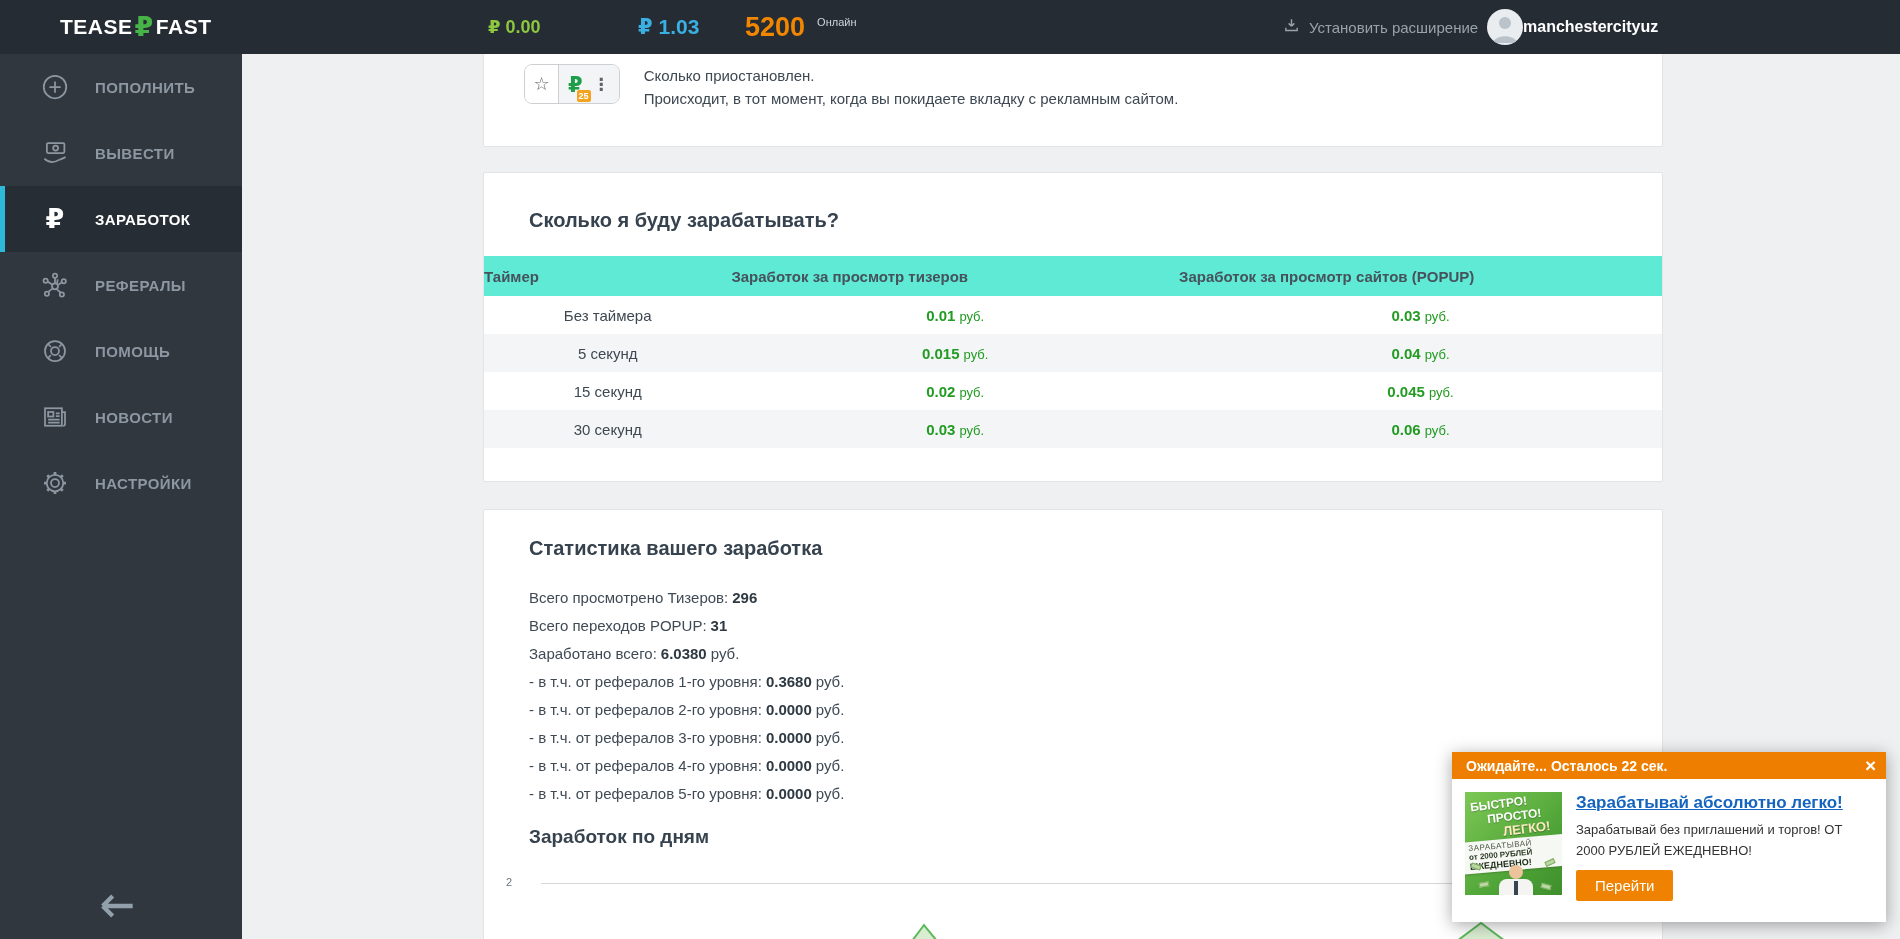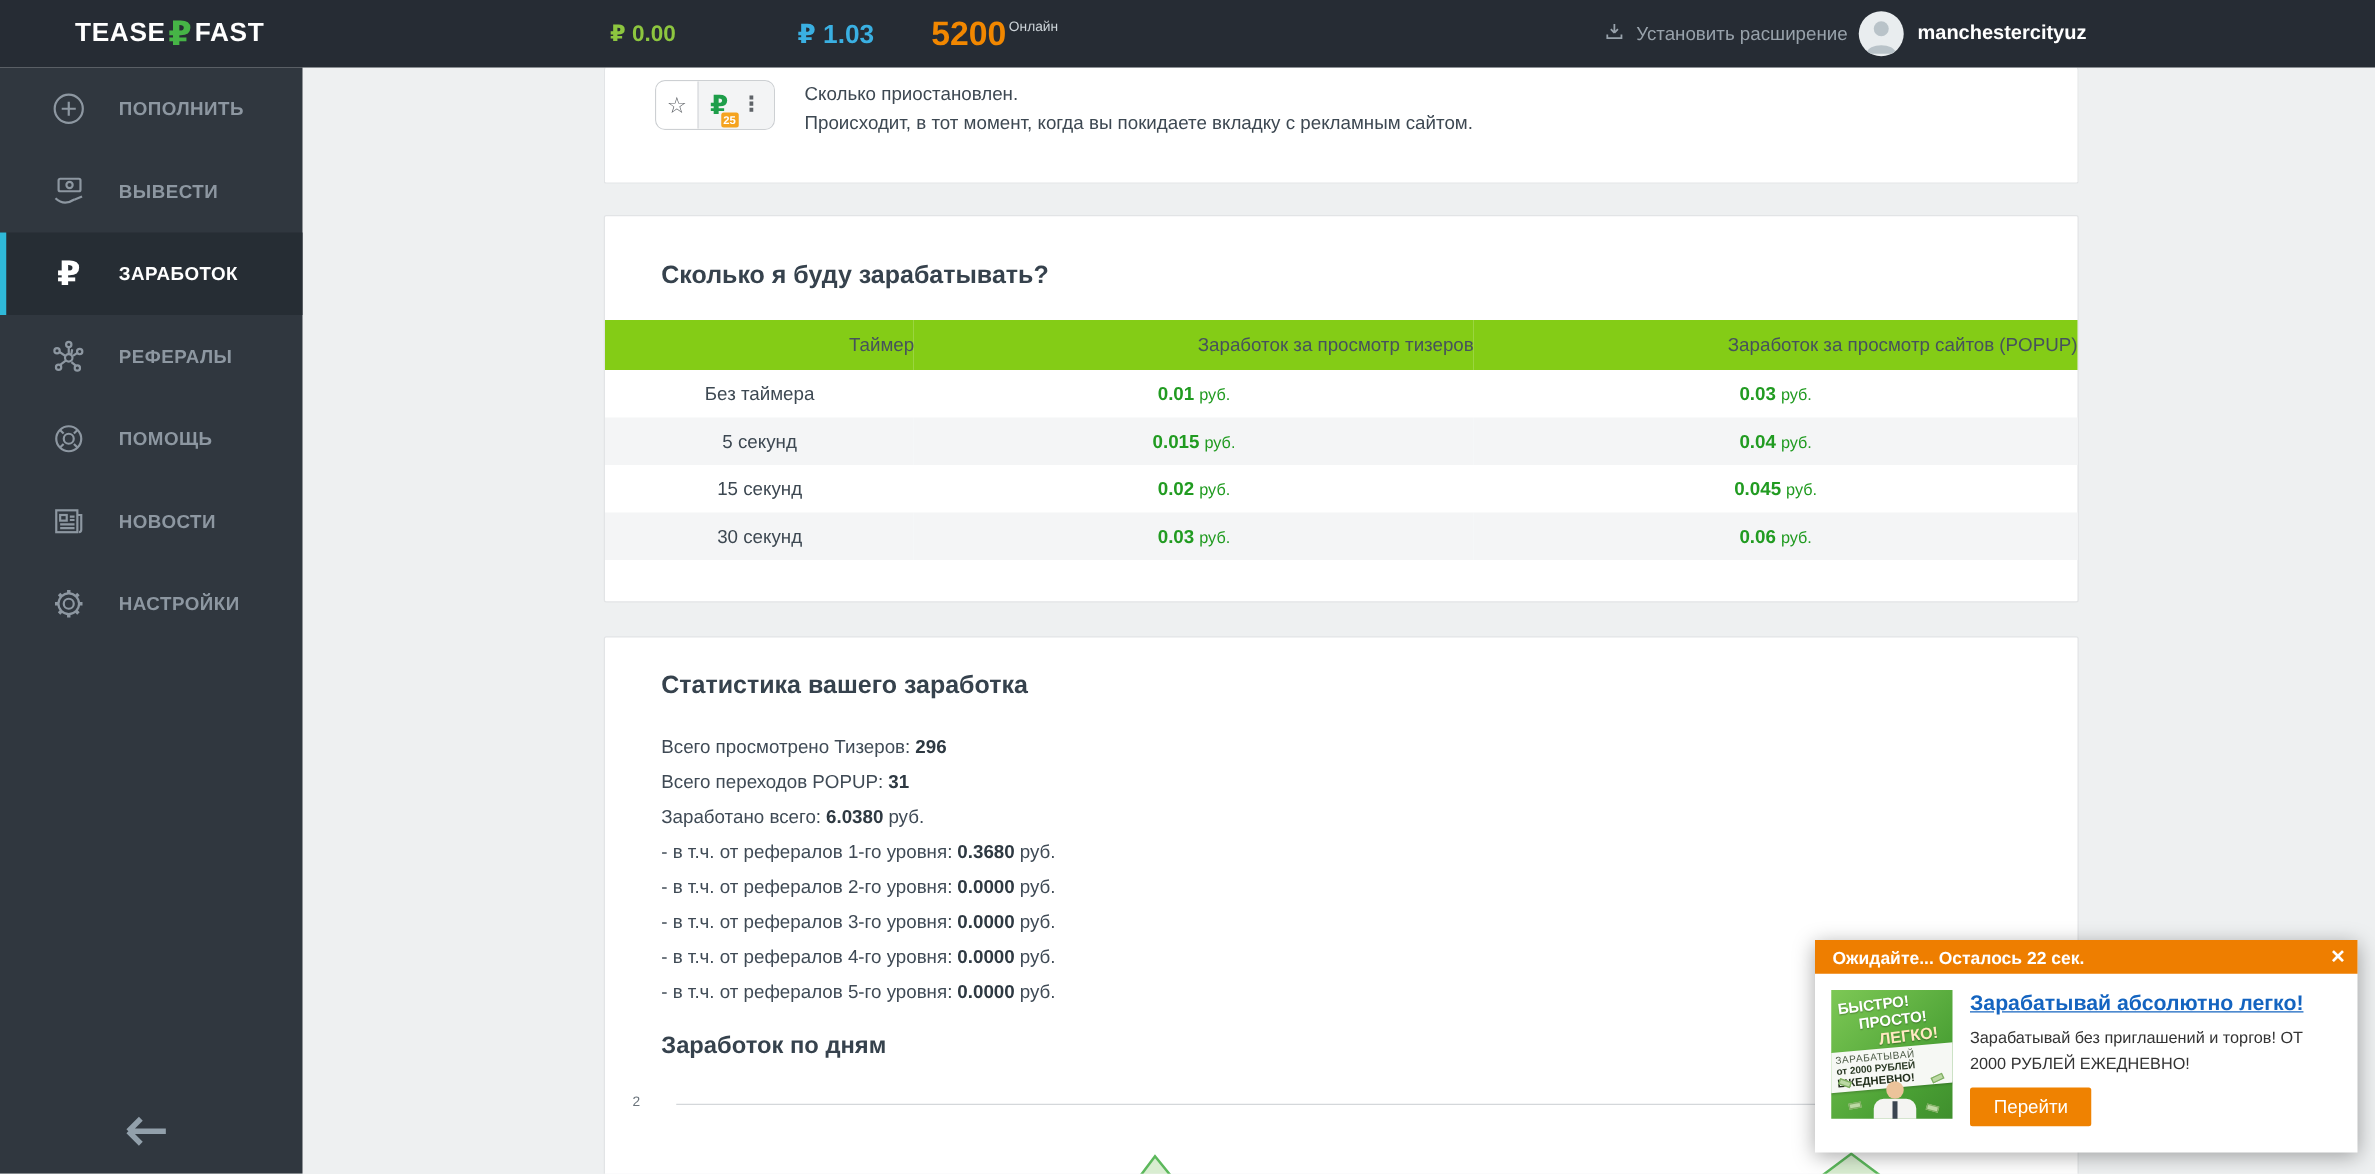--- a/index.html
+++ b/index.html
@@ -14,25 +14,25 @@
     position:absolute; top:0; left:0; width:1900px; height:54px;
     background:#262c34; display:flex; align-items:center; z-index:60;
   }
   .logo { position:absolute; left:60px; top:0; height:54px; display:flex; align-items:center;
           font-weight:bold; font-size:21px; color:#fff; letter-spacing:.5px; }
   .logo .rub { color:#46b446; font-size:27px; margin:0 2px; font-weight:bold; }
   .bal-green { position:absolute; left:488px; color:#8dc63f; font-weight:bold; font-size:18px; }
   .bal-blue  { position:absolute; left:638px; color:#3ab0e2; font-weight:bold; font-size:21px; }
   .online    { position:absolute; left:745px; display:flex; align-items:flex-start; }
   .online .num { color:#f18700; font-weight:bold; font-size:27px; line-height:27px; }
-  .online .lbl { color:#cdd4d9; font-size:11px; margin-top:2px; margin-left:2px; }
+  .online .lbl { color:#cdd4d9; font-size:11px; margin-top:2px; margin-left:12px; }
   .install { position:absolute; left:1283px; display:flex; align-items:center; gap:9px;
              color:#98a2ab; font-size:15px; cursor:pointer; }
   .install svg { stroke:#98a2ab; }
-  .account { position:absolute; left:1487px; display:flex; align-items:center; gap:11px; }
+  .account { position:absolute; left:1487px; display:flex; align-items:center; }
   .avatar { width:36px; height:36px; border-radius:50%; background:#e9edef; overflow:hidden; }
   .uname { color:#fff; font-weight:bold; font-size:16px; }
 
   
   .sidebar { position:absolute; left:0; top:54px; width:242px; height:885px;
              background:#30373f; z-index:50; }
   .side-item { height:66px; display:flex; align-items:center; padding-left:37px;
                cursor:pointer; color:#8d97a1; }
   .side-item .ic { width:36px; height:32px; display:flex; align-items:center; justify-content:center; }
   .side-item .ic svg { stroke:#8d97a1; fill:none; stroke-width:1.4; }
@@ -54,21 +54,21 @@
   .ext-icons { background:#f3f4f5; display:flex; align-items:center; gap:10px; padding:0 9px; }
   .ext-rub { position:relative; color:#1e9e4a; font-weight:bold; font-size:21px; line-height:21px; }
   .ext-badge { position:absolute; right:-8px; bottom:-7px; background:#f5a31f; color:#fff;
                font-size:9px; font-weight:bold; border-radius:2px; padding:1px 2px; line-height:10px; }
   .ext-dots { color:#5f6368; font-size:17px; font-weight:bold; letter-spacing:0; }
   .ext-text { margin-left:24px; font-size:15px; color:#3d4852; line-height:23px; padding-top:2px; }
 
   .card2 { margin-top:25px; height:310px; padding-top:36px; }
   .h2 { font-size:20px; font-weight:bold; color:#36424d; margin-left:45px; }
   table.earn { width:100%; border-collapse:collapse; margin-top:24px; font-size:15px; }
-  table.earn th { background:#84cc16; font-weight:normal; color:#46525c; height:40px; text-align:right; }
+  table.earn th { background:#5eead4; font-weight:bold; color:#46525c; height:40px; text-align:left; }
   table.earn td { height:38px; text-align:center; color:#3d4852; }
   table.earn tr.alt td { background:#f4f5f6; }
   table.earn .c1 { width:21%; } table.earn .c2 { width:38%; } table.earn .c3 { width:41%; }
   .money { color:#219b21; font-weight:bold; }
   .unit  { color:#219b21; font-size:13px; font-weight:normal; margin-left:4px; }
 
   .card3 { margin-top:27px; height:510px; padding:27px 0 0 45px; position:relative; }
   .stats { margin-top:24px; font-size:15px; color:#3f4a55; }
   .stats .line { height:28px; line-height:28px; }
   .stats b { color:#2e3942; margin-left:4px; }

